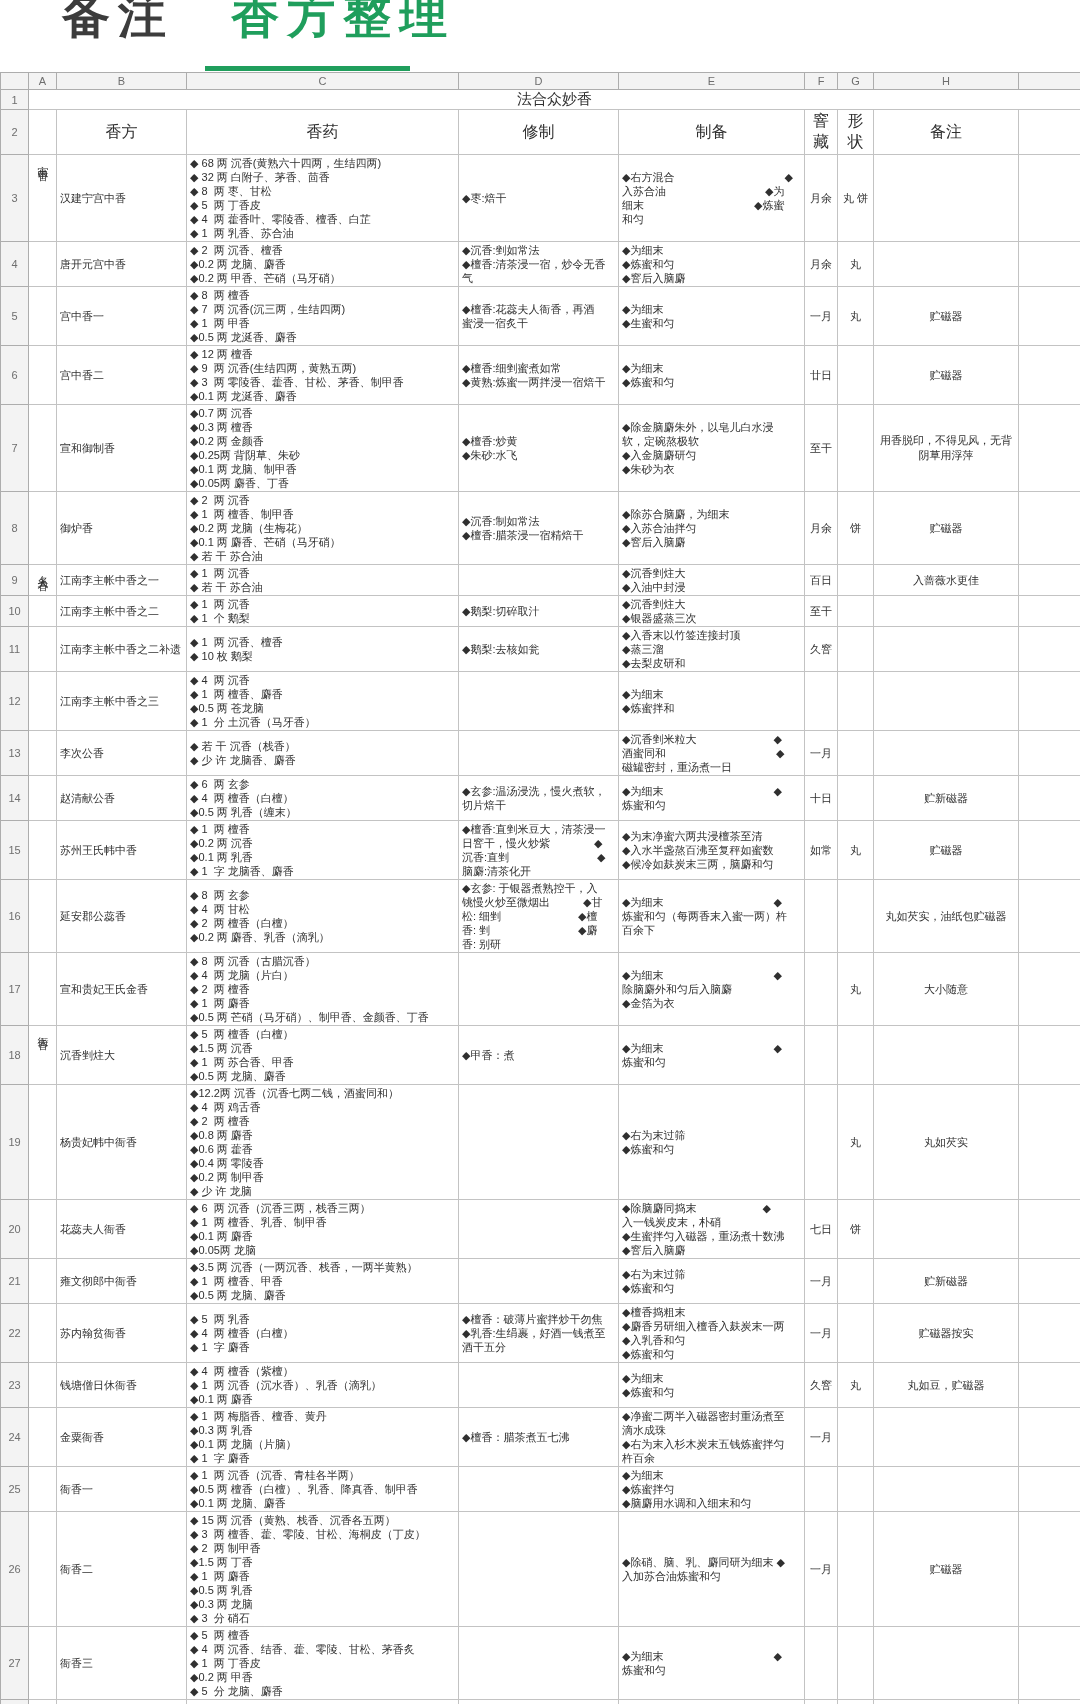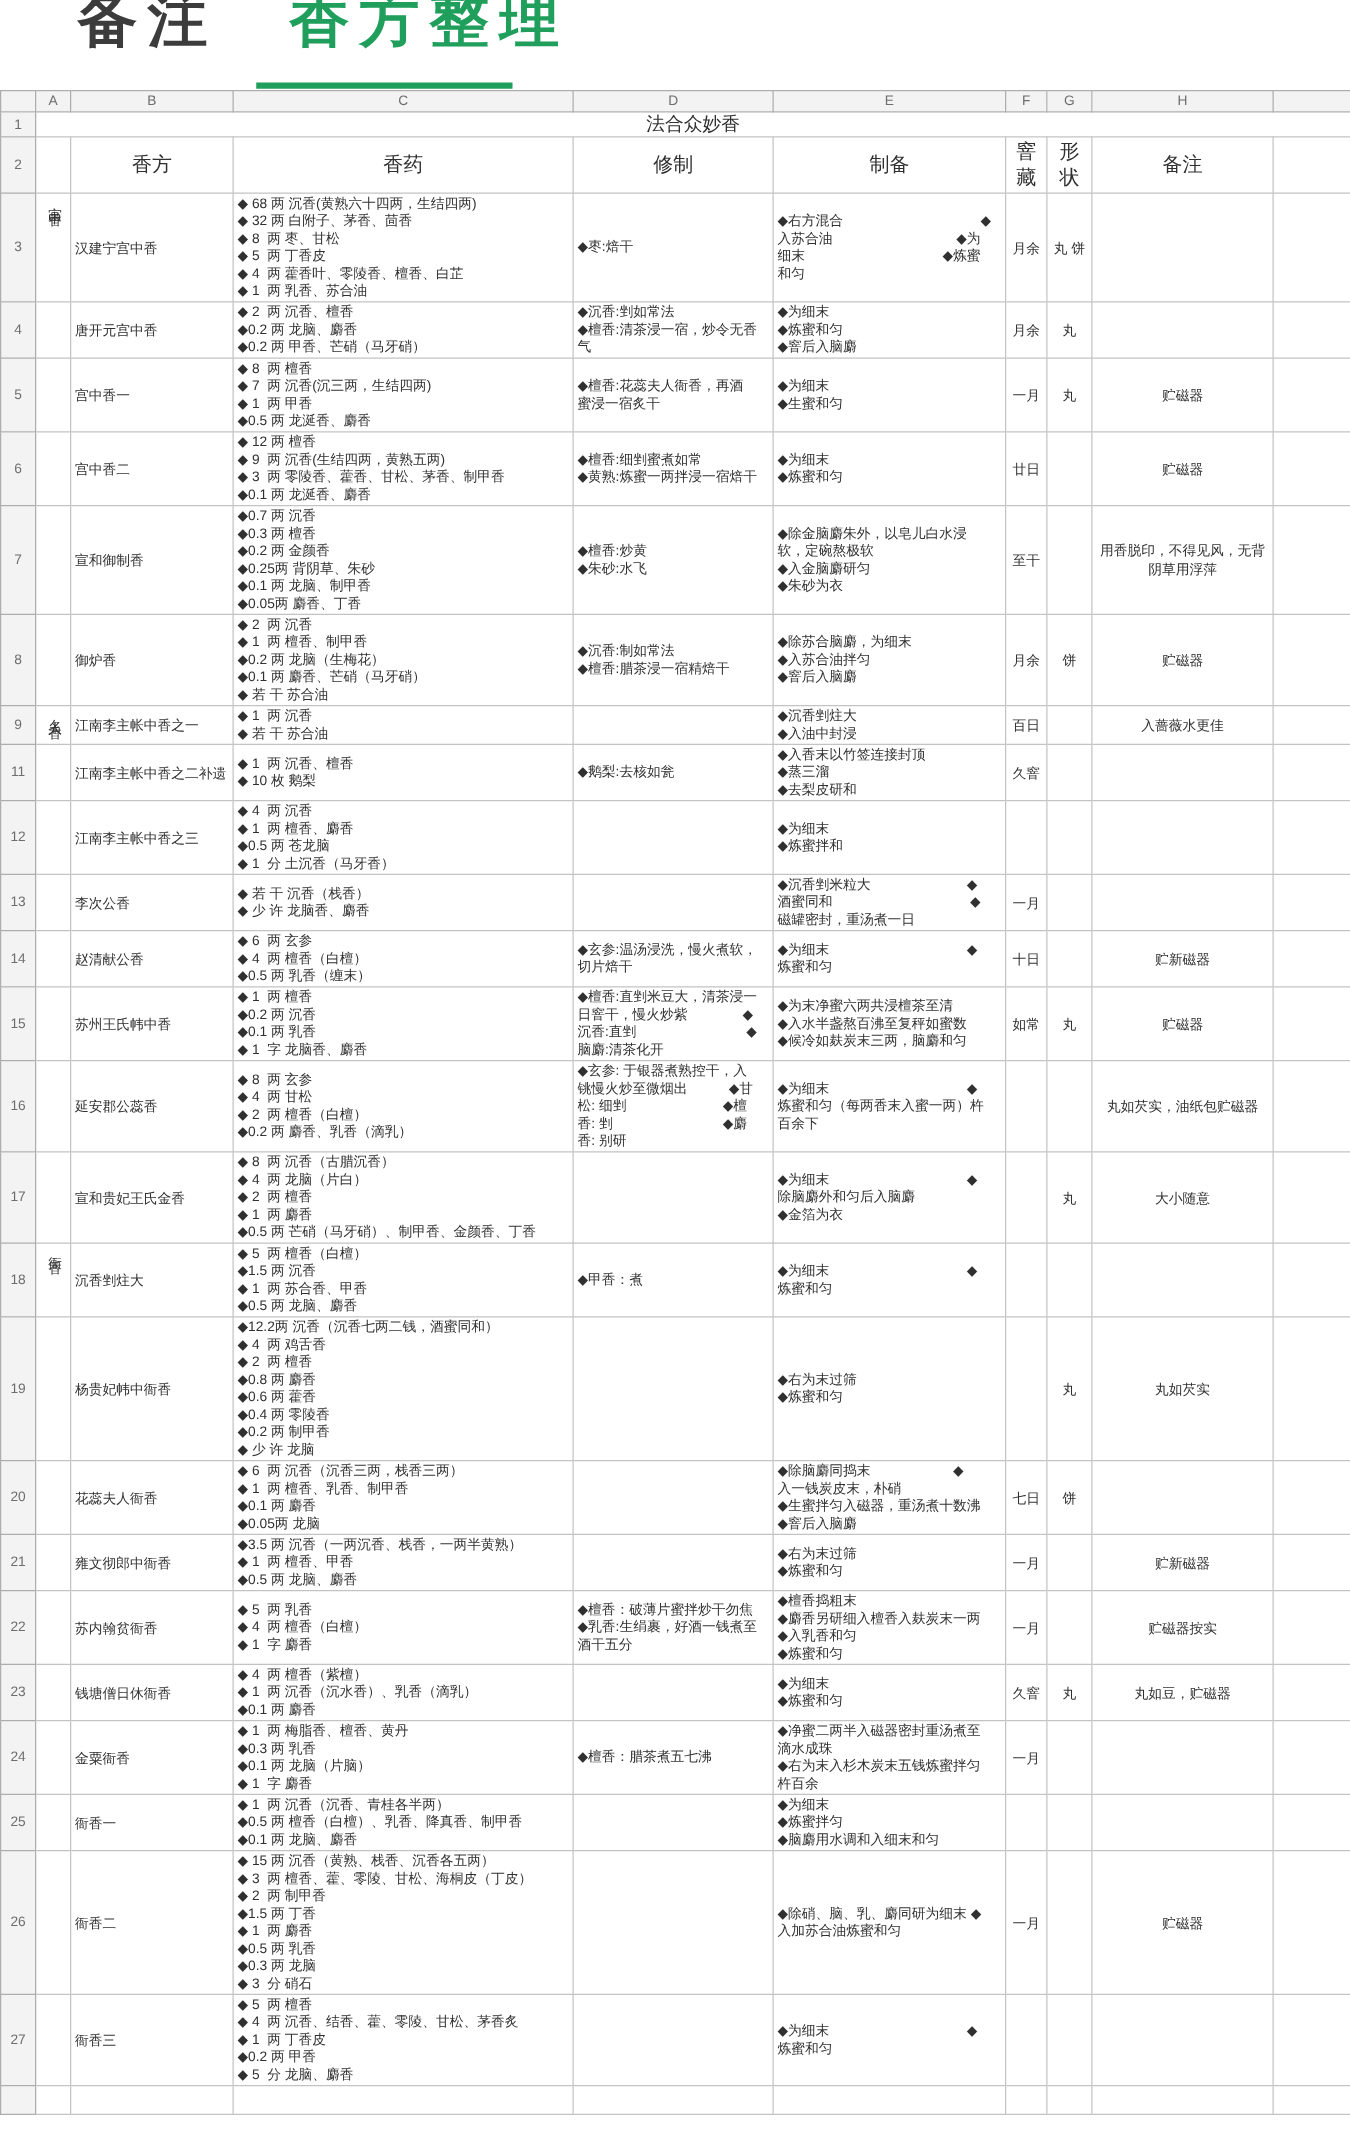--- a/index.html
+++ b/index.html
@@ -248,20 +248,40 @@
         <td class="make">
           <div class="ln">◆沉香剉炷大</div>
           <div class="ln">◆入油中封浸</div>
         </td>
         <td class="store">百日</td>
         <td class="shape"></td>
         <td class="note">入蔷薇水更佳</td>
         <td class="extra"></td>
       </tr>
       <tr>
+        <th class="rowhead">10</th>
+        <td class="cat"></td>
+        <td class="name">江南李主帐中香之二</td>
+        <td class="ing">
+          <div class="ln">◆ 1  两 沉香</div>
+          <div class="ln">◆ 1  个 鹅梨</div>
+        </td>
+        <td class="prep">
+          <div class="ln">◆鹅梨:切碎取汁</div>
+        </td>
+        <td class="make">
+          <div class="ln">◆沉香剉炷大</div>
+          <div class="ln">◆银器盛蒸三次</div>
+        </td>
+        <td class="store">至干</td>
+        <td class="shape"></td>
+        <td class="note"></td>
+        <td class="extra"></td>
+      </tr>
+      <tr>
         <th class="rowhead">11</th>
         <td class="cat"></td>
         <td class="name">江南李主帐中香之二补遗</td>
         <td class="ing">
           <div class="ln">◆ 1  两 沉香、檀香</div>
           <div class="ln">◆ 10 枚 鹅梨</div>
         </td>
         <td class="prep">
           <div class="ln">◆鹅梨:去核如瓮</div>
         </td>

